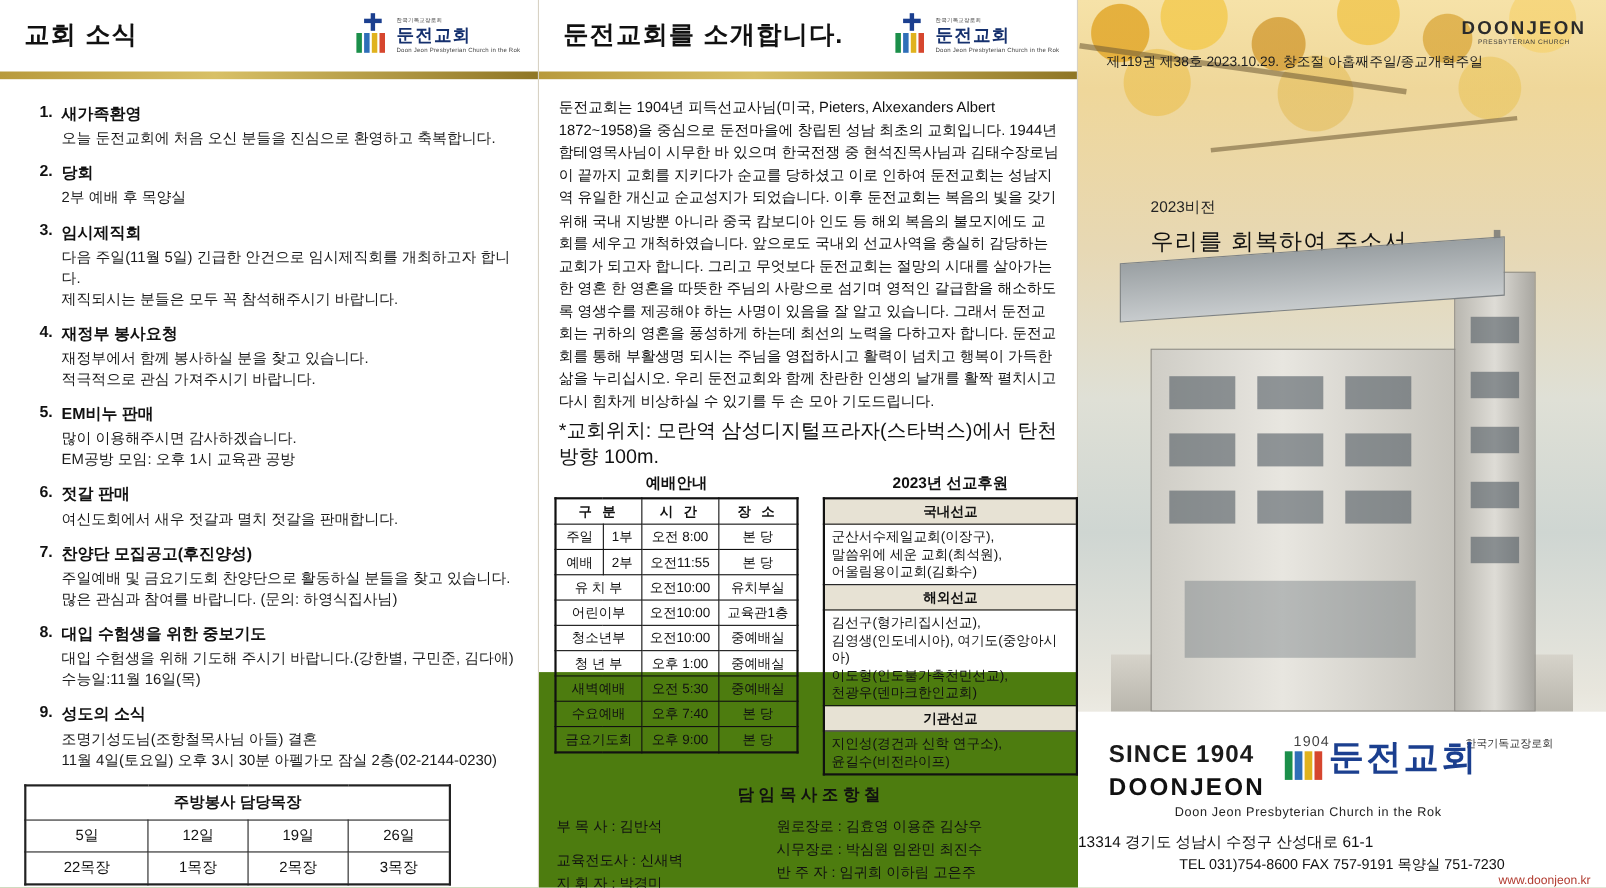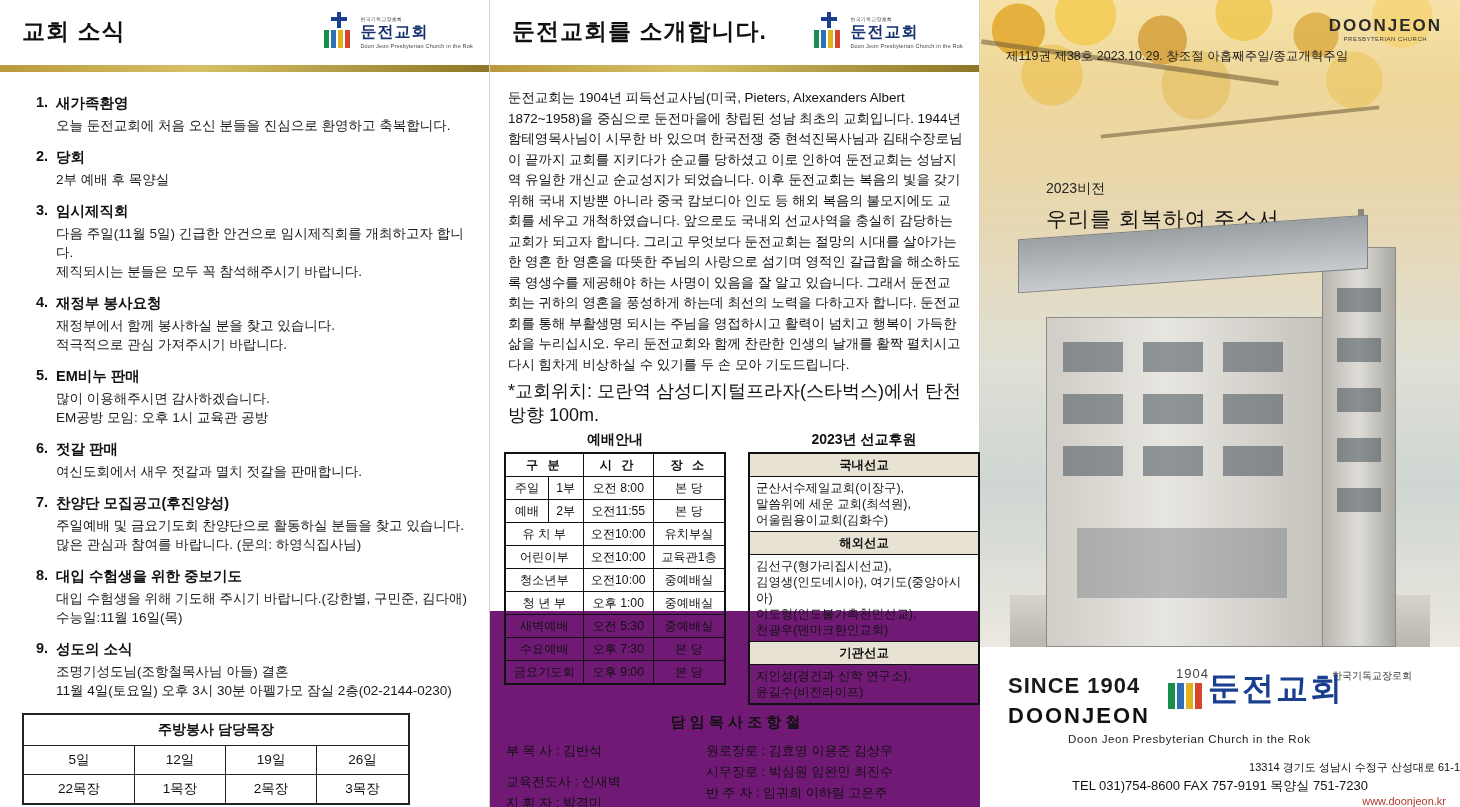--- a/index.html
+++ b/index.html
@@ -6,21 +6,21 @@
   html, body {
     margin: 0; padding: 0;
     width: 1460px; height: 807px;
     font-family: "Liberation Sans", sans-serif;
     background: #ffffff;
     overflow: hidden;
   }
   .page {
     position: relative;
     width: 1460px; height: 807px;
-    background: #701a75;
+    background: #4d7c0f;
     display: flex;
   }
 
   
   .panel1 {
     width: 490px; height: 807px;
     position: relative;
     padding: 0;
     border-right: 1px solid #d8d2c4;
     background: #ffffff;
@@ -285,21 +285,21 @@
   .small-top-kr {
     position: absolute; left: 352px; bottom: 124px;
     font-size: 10px; color: #333;
   }
   .sub-en {
     position: absolute; left: 88px; bottom: 62px;
     font-size: 11.5px; color: #222; letter-spacing: .6px;
   }
   .addr {
     position: absolute; left: 0; right: 0; bottom: 32px;
-    text-align: right; font-size: 11px; color: #111;
+    text-align: left; font-size: 14px; color: #111;
   }
   .tel {
     position: absolute; left: 0; right: 0; bottom: 12px;
     text-align: center; font-size: 13px; color: #111;
   }
   .site {
     position: absolute; right: 14px; bottom: 0px;
     font-size: 11px; color: #b03a2e;
   }
 </style>
@@ -520,21 +520,21 @@
             <td>오후 1:00</td>
             <td>중예배실</td>
           </tr>
           <tr>
             <td colspan="2">새벽예배</td>
             <td>오전 5:30</td>
             <td>중예배실</td>
           </tr>
           <tr>
             <td colspan="2">수요예배</td>
-            <td>오후 7:30</td>
+            <td>오후 7:40</td>
             <td>본   당</td>
           </tr>
           <tr>
             <td colspan="2">금요기도회</td>
             <td>오후 9:00</td>
             <td>본   당</td>
           </tr>
         </tbody>
           </table>
       </div>

